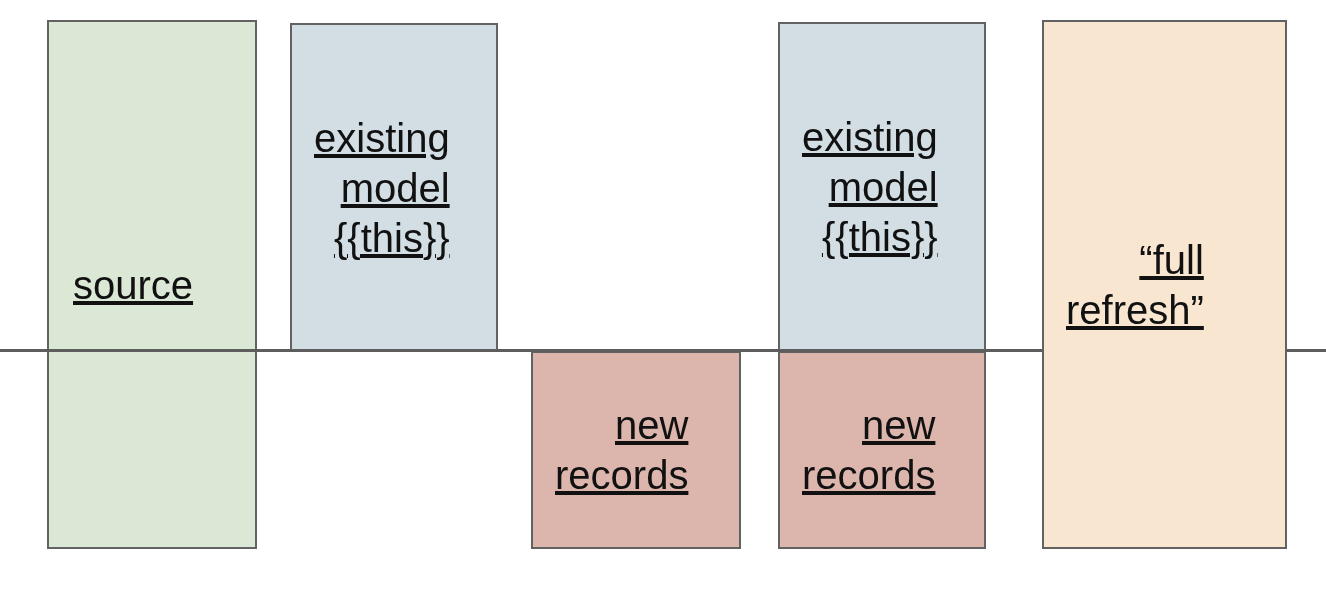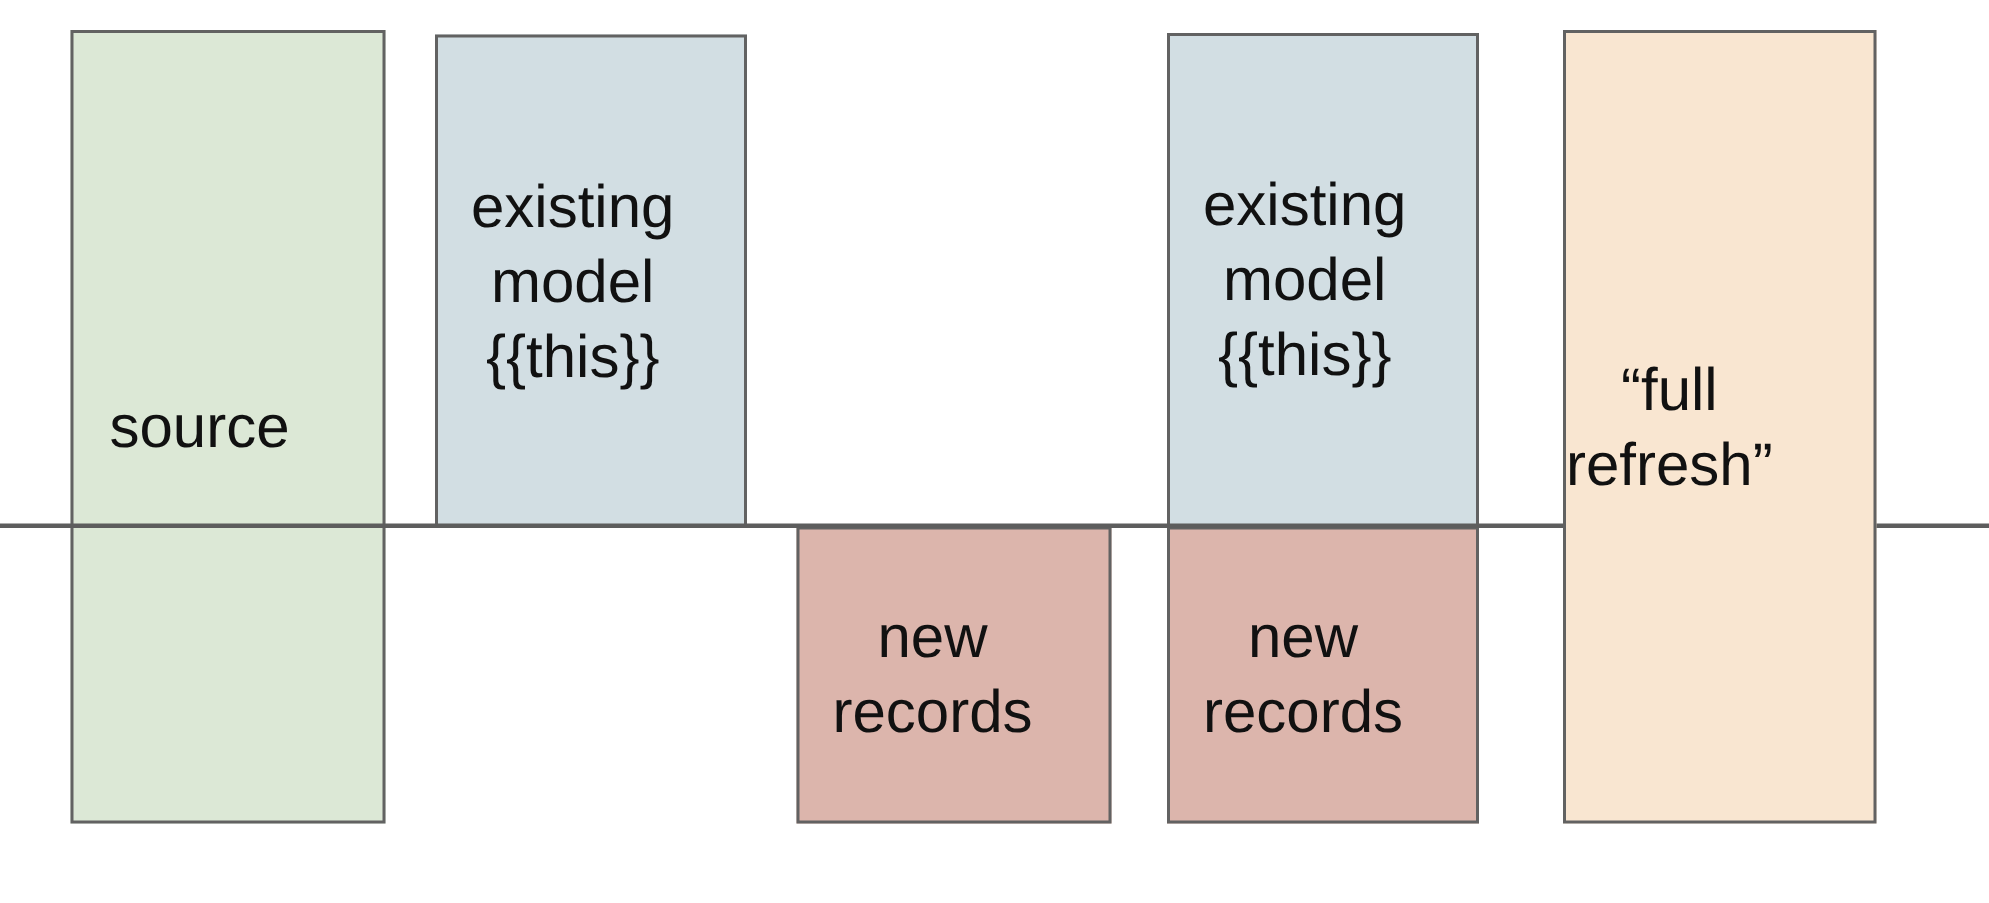--- a/index.html
+++ b/index.html
@@ -22,28 +22,29 @@
     display: flex;
     align-items: center;
     justify-content: flex-start;
     z-index: 1;
   }
   .box .label {
     font-size: 40px;
     line-height: 50px;
     color: #111111;
     white-space: pre-line;
-    text-align: center;
+    text-align: right;
+    text-decoration: underline;
   }
   #box-source        { left: 47px;   top: 20px;  width: 210px; height: 529px; padding-left: 24px; }
   #box-existing-1    { left: 290px;  top: 23px;  width: 208px; height: 329px; padding-left: 22px; }
   #box-new-1         { left: 531px;  top: 351px; width: 210px; height: 198px; padding-left: 22px; }
   #box-existing-2    { left: 778px;  top: 22px;  width: 208px; height: 330px; padding-left: 22px; }
   #box-new-2         { left: 778px;  top: 351px; width: 208px; height: 198px; padding-left: 22px; }
-  #box-full-refresh  { left: 1042px; top: 20px;  width: 209px; height: 529px; z-index: 3; }
+  #box-full-refresh  { left: 1042px; top: 20px;  width: 245px; height: 529px; padding-left: 22px; z-index: 3; }
   #timeline {
     position: absolute;
     left: 0;
     top: 349px;
     width: 1326px;
     height: 3px;
     z-index: 2;
   }
 </style>
 </head>

